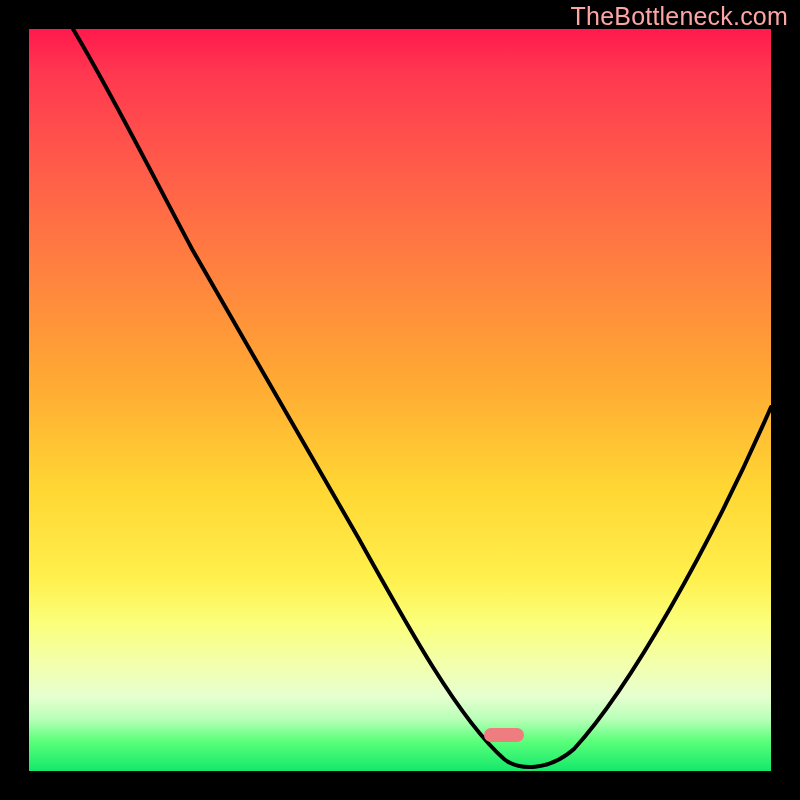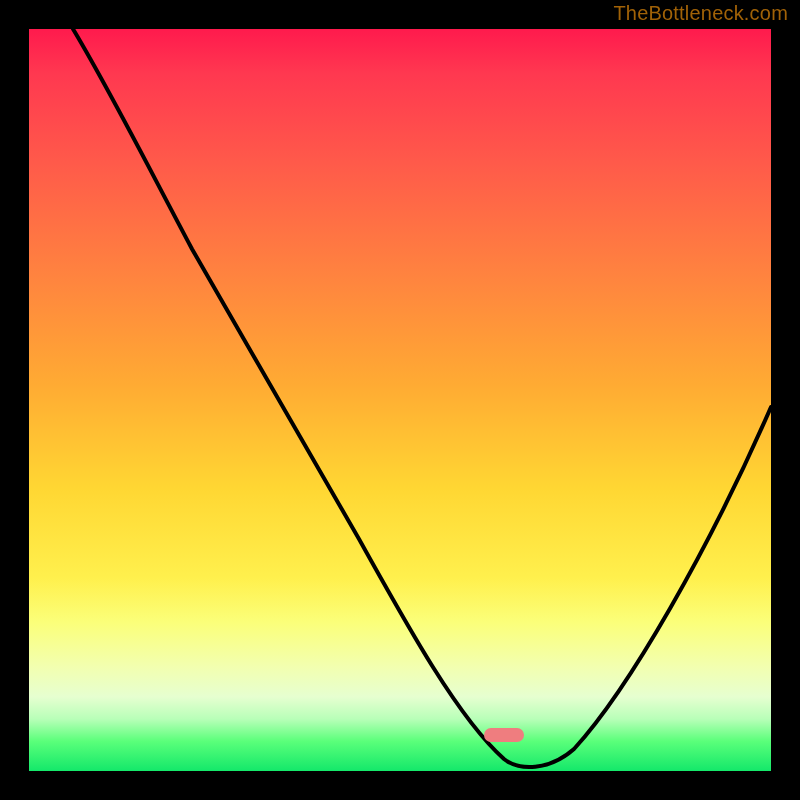--- a/index.html
+++ b/index.html
@@ -16,22 +16,22 @@
     left: 0;
     top: 0;
     width: 800px;
     height: 800px;
     background: #000;
   }
   .watermark {
     position: absolute;
     top: 2px;
     right: 12px;
-    color: #a16207;
-    font-size: 20px;
+    color: #fca5a5;
+    font-size: 25px;
     font-weight: 500;
     letter-spacing: 0.2px;
     user-select: none;
   }
   .plot {
     position: absolute;
     left: 29px;
     top: 29px;
     width: 742px;
     height: 742px;

